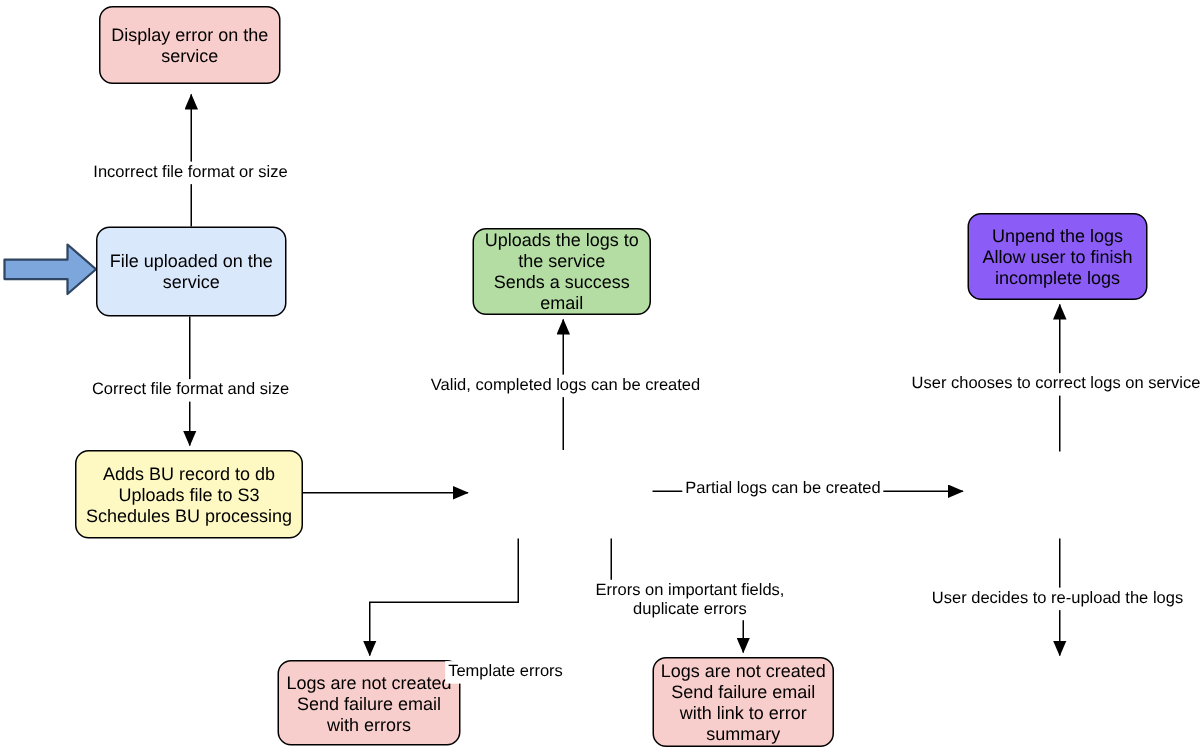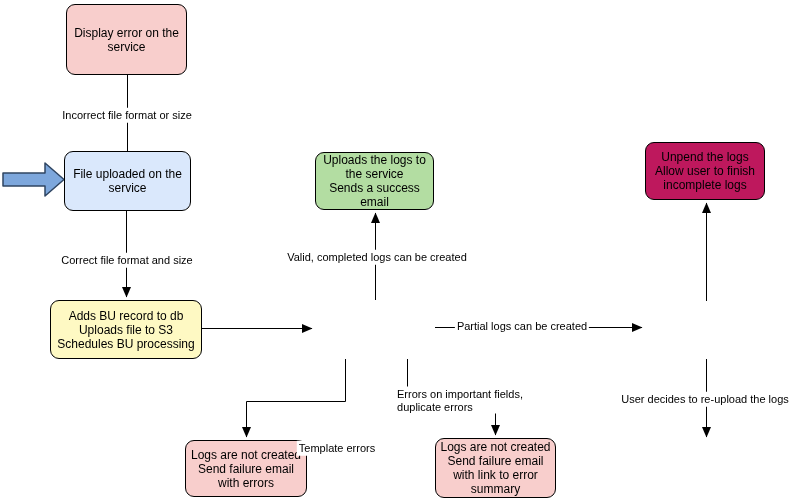--- a/index.html
+++ b/index.html
@@ -32,27 +32,28 @@
     white-space: pre-line;
     padding: 2px 3px;
   }
   .edge-label {
     position: absolute;
     transform: translate(-50%, -50%);
     background: #ffffff;
     font-size: 11px;
     line-height: 12.5px;
     color: #000000;
+    text-align: center;
     white-space: pre-line;
     padding: 1px 2px;
   }
   .edge-label.nowrap { white-space: nowrap; }
 
   
-  #n-display-error   { left: 66px;  top: 4px;   width: 121px; height: 71px; }
+  #n-display-error   { left: 66px;  top: 4px;   width: 121px; height: 52px; }
   #n-file-uploaded   { left: 64px;  top: 151px; width: 127px; height: 60px; }
   #n-adds-bu-record  { left: 50px;  top: 300px; width: 152px; height: 59px; }
   #n-bu-service      { left: 315px; top: 300px; width: 120px; height: 59px; }
   #n-uploads-logs    { left: 315px; top: 152px; width: 119px; height: 58px; }
   #n-logs-nc-errors  { left: 185px; top: 440px; width: 122px; height: 57px; }
   #n-logs-nc-summary { left: 435px; top: 438px; width: 121px; height: 60px; }
   #n-create-pending  { left: 645px; top: 301px; width: 120px; height: 58px; }
   #n-unpend-logs     { left: 645px; top: 142px; width: 120px; height: 58px; }
   #n-mark-choice     { left: 647px; top: 440px; width: 118px; height: 57px; }
 
@@ -120,27 +121,28 @@
   <div class="node" id="n-logs-nc-errors" style="background: rgb(248, 206, 204);">Logs are not created
 Send failure email
 with errors</div>
 
   <div class="node" id="n-logs-nc-summary" style="background: rgb(248, 206, 204);">Logs are not created
 Send failure email
 with link to error
 summary</div>
 
 
-  <div class="node" id="n-unpend-logs" style="background: #be185d;">Unpend the logs
+  <div class="node" id="n-unpend-logs" style="background: #8b5cf6;">Unpend the logs
 Allow user to finish
 incomplete logs</div>
 
 
   <div class="edge-label nowrap" id="l-incorrect">Incorrect file format or size</div>
   <div class="edge-label nowrap" id="l-correct">Correct file format and size</div>
   <div class="edge-label nowrap" id="l-partial">Partial logs can be created</div>
   <div class="edge-label nowrap" id="l-valid">Valid, completed logs can be created</div>
   <div class="edge-label nowrap" id="l-template">Template errors</div>
   <div class="edge-label" id="l-field-errors">Errors on important fields,
 duplicate errors</div>
+  <div class="edge-label nowrap" id="l-user-corrects">User chooses to correct logs on service</div>
   <div class="edge-label nowrap" id="l-user-reupload">User decides to re-upload the logs</div>
 
 </div>
 
 </body></html>

